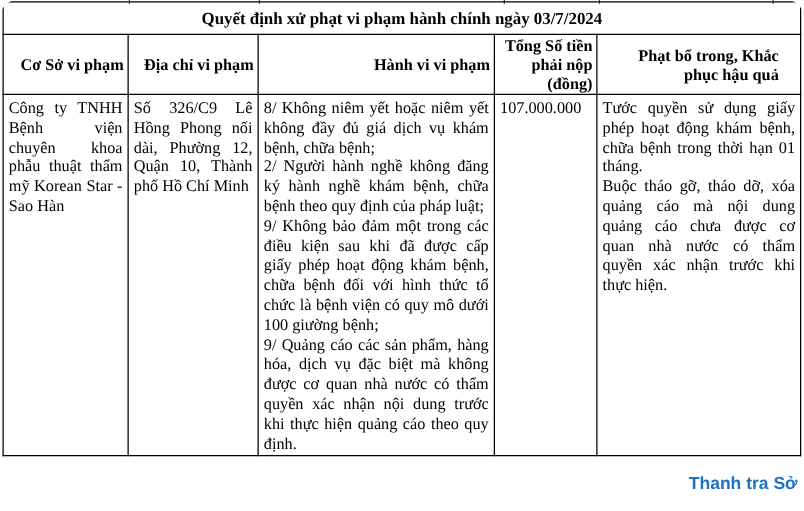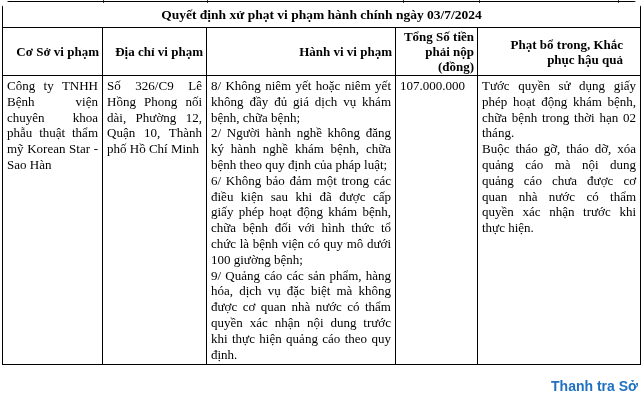--- a/index.html
+++ b/index.html
@@ -112,28 +112,28 @@
       <tr class="data-row">
         <td>
           <div class="cell-text">Công ty TNHH Bệnh viện chuyên khoa phẫu thuật thẩm mỹ Korean Star - Sao Hàn</div>
         </td>
         <td>
           <div class="cell-text">Số 326/C9 Lê Hồng Phong nối dài, Phường 12, Quận 10, Thành phố Hồ Chí Minh</div>
         </td>
         <td>
           <p>8/ Không niêm yết hoặc niêm yết không đầy đủ giá dịch vụ khám bệnh, chữa bệnh;</p>
           <p>2/ Người hành nghề không đăng ký hành nghề khám bệnh, chữa bệnh theo quy định của pháp luật;</p>
-          <p>6/ Không bảo đảm một trong các điều kiện sau khi đã được cấp giấy phép hoạt động khám bệnh, chữa bệnh đối với hình thức tổ chức là bệnh viện có quy mô dưới 100 giường bệnh;</p>
+          <p>9/ Không bảo đảm một trong các điều kiện sau khi đã được cấp giấy phép hoạt động khám bệnh, chữa bệnh đối với hình thức tổ chức là bệnh viện có quy mô dưới 100 giường bệnh;</p>
           <p>9/ Quảng cáo các sản phẩm, hàng hóa, dịch vụ đặc biệt mà không được cơ quan nhà nước có thẩm quyền xác nhận nội dung trước khi thực hiện quảng cáo theo quy định.</p>
         </td>
         <td class="cell-so-tien">
           <span>107.000.000</span>
         </td>
         <td>
-          <p>Tước quyền sử dụng giấy phép hoạt động khám bệnh, chữa bệnh trong thời hạn 02 tháng.</p>
+          <p>Tước quyền sử dụng giấy phép hoạt động khám bệnh, chữa bệnh trong thời hạn 01 tháng.</p>
           <p>Buộc tháo gỡ, tháo dỡ, xóa quảng cáo mà nội dung quảng cáo chưa được cơ quan nhà nước có thẩm quyền xác nhận trước khi thực hiện.</p>
         </td>
       </tr>
     </tbody>
   </table>
 
   <a class="footer-link">Thanh tra Sở</a>
 
 </div>
 

